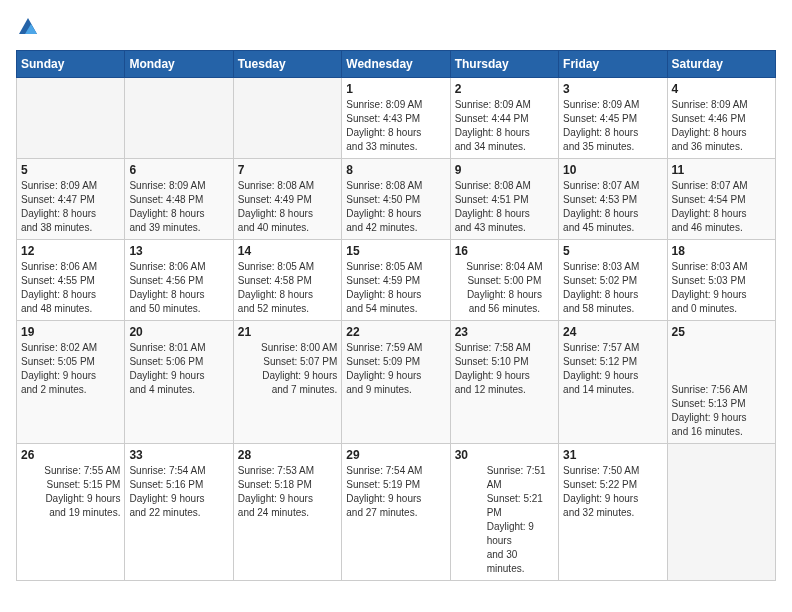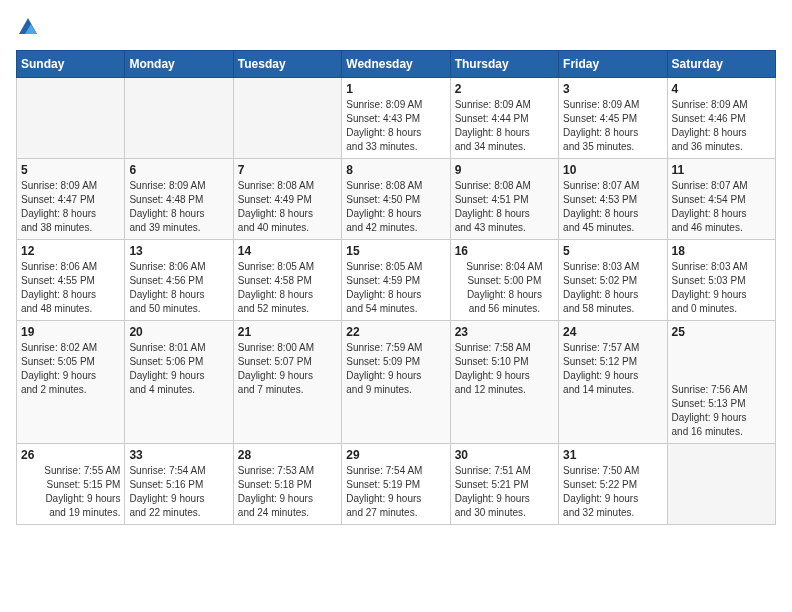--- a/index.html
+++ b/index.html
@@ -264,21 +264,21 @@
         </td>
         <td>
           <div class="day-number">20</div>
           <div class="day-info" style="white-space: pre-line;">Sunrise: 8:01 AM
 Sunset: 5:06 PM
 Daylight: 9 hours
 and 4 minutes.</div>
         </td>
         <td>
           <div class="day-number">21</div>
-          <div class="day-info" style="white-space: pre-line;">Sunrise: 8:00 AM
+          <div class="day-info" style="white-space: pre-line; text-align: right;">Sunrise: 8:00 AM
 Sunset: 5:07 PM
 Daylight: 9 hours
 and 7 minutes.</div>
         </td>
         <td>
           <div class="day-number">22</div>
           <div class="day-info" style="white-space: pre-line;">Sunrise: 7:59 AM
 Sunset: 5:09 PM
 Daylight: 9 hours
 and 9 minutes.</div>
@@ -329,21 +329,21 @@
         </td>
         <td>
           <div class="day-number">29</div>
           <div class="day-info" style="white-space: pre-line;">Sunrise: 7:54 AM
 Sunset: 5:19 PM
 Daylight: 9 hours
 and 27 minutes.</div>
         </td>
         <td>
           <div class="day-number">30</div>
-          <div class="day-info" style="white-space: pre-line;">Sunrise: 7:51 AM
+          <div class="day-info" style="white-space: pre-line; margin-left: 32px;">Sunrise: 7:51 AM
 Sunset: 5:21 PM
 Daylight: 9 hours
 and 30 minutes.</div>
         </td>
         <td>
           <div class="day-number">31</div>
           <div class="day-info" style="white-space: pre-line;">Sunrise: 7:50 AM
 Sunset: 5:22 PM
 Daylight: 9 hours
 and 32 minutes.</div>

